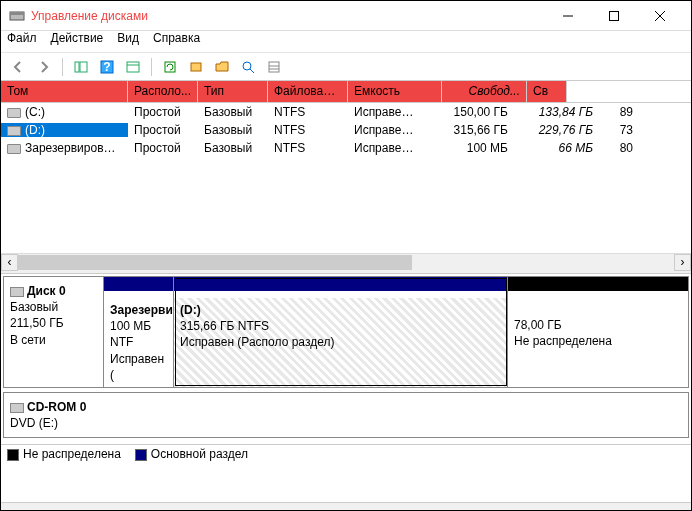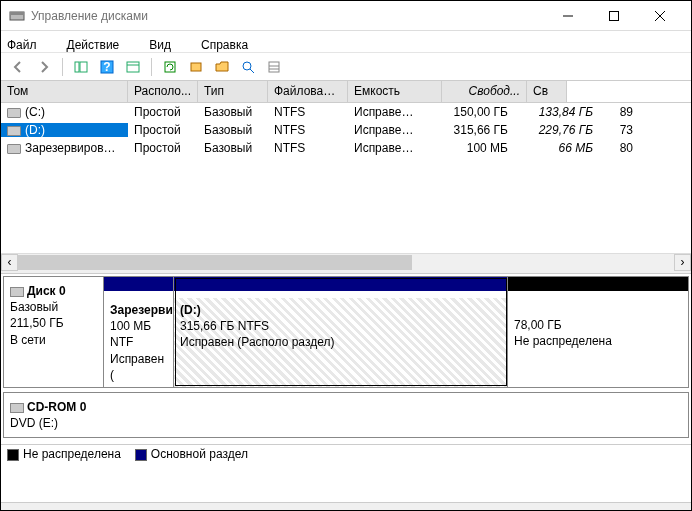--- a/index.html
+++ b/index.html
@@ -1,32 +1,32 @@
 <!DOCTYPE html>
 <html><head>
 <meta charset="utf-8">
 <style>
 * { box-sizing: border-box; margin: 0; padding: 0; font-family: "Segoe UI", Tahoma, sans-serif; font-size: 12px; }
 body { background: #fff; width: 692px; height: 511px; border: 1px solid #000; position: relative; }
 
 .titlebar { height: 30px; display: flex; align-items: center; padding: 0 8px; border-bottom: 1px solid #ddd; }
 .titlebar .icon { width: 16px; height: 16px; margin-right: 6px; }
-.titlebar .title { flex: 1; font-size: 12px; color: #737373; }
+.titlebar .title { flex: 1; font-size: 12px; color: #ef4444; }
 .winbtn { width: 46px; height: 28px; display: flex; align-items: center; justify-content: center; cursor: default; }
 .winbtn svg { width: 10px; height: 10px; }
 
-.menubar { height: 22px; display: flex; align-items: flex-end; padding: 0 6px; gap: 30px; border-bottom: 1px solid #e5e5e5; }
+.menubar { height: 22px; display: flex; align-items: flex-start; padding: 0 6px; gap: 14px; border-bottom: 1px solid #e5e5e5; }
 .menubar span { font-size: 12px; cursor: default; }
 
 .toolbar { height: 28px; display: flex; align-items: center; padding: 0 6px; gap: 4px; border-bottom: 1px solid #ccc; }
 .tbtn { width: 22px; height: 22px; display: flex; align-items: center; justify-content: center; border: 1px solid transparent; cursor: default; }
 .tsep { width: 1px; height: 18px; background: #ccc; margin: 0 3px; }
 
 .listhead { display: flex; height: 22px; border-bottom: 1px solid #ccc; }
-.listhead .col { border-right: 1px solid #ccc; padding: 3px 6px; font-size: 12px; background: #e5e5e5; overflow: hidden; white-space: nowrap; text-overflow: ellipsis; }
+.listhead .col { border-right: 1px solid #ccc; padding: 3px 6px; font-size: 12px; background: #ef4444; overflow: hidden; white-space: nowrap; text-overflow: ellipsis; }
 .c0 { width: 127px; } .c1 { width: 70px; } .c2 { width: 70px; } .c3 { width: 80px; }
 .c4 { width: 72px; } .c5 { width: 94px; text-align: left; } .c6 { width: 85px; text-align: right; font-style: italic; } .c7 { width: 40px; }
 
 .listbody { height: 150px; overflow: hidden; }
 .row { display: flex; height: 18px; align-items: center; }
 .row .cell { padding: 0 6px; white-space: nowrap; overflow: hidden; text-overflow: ellipsis; font-size: 12px; }
 .row .cell.c5, .row .cell.c6, .row .cell.c7 { text-align: right; }
 .row.selected .cell.c0 { background: #0078d7; color: #fff; }
 .diskicon { display: inline-block; width: 14px; height: 10px; background: #ccc; border: 1px solid #888; border-radius: 1px; margin-right: 4px; vertical-align: middle; }
 

